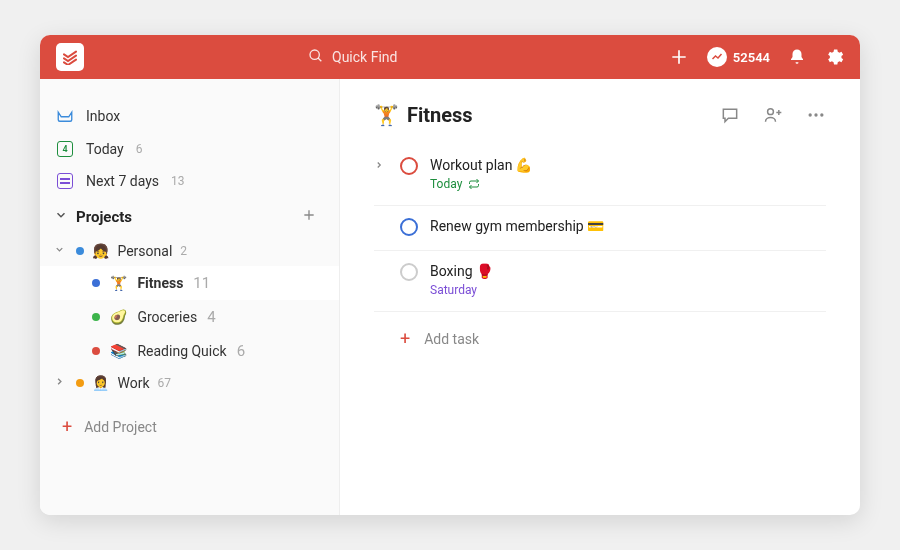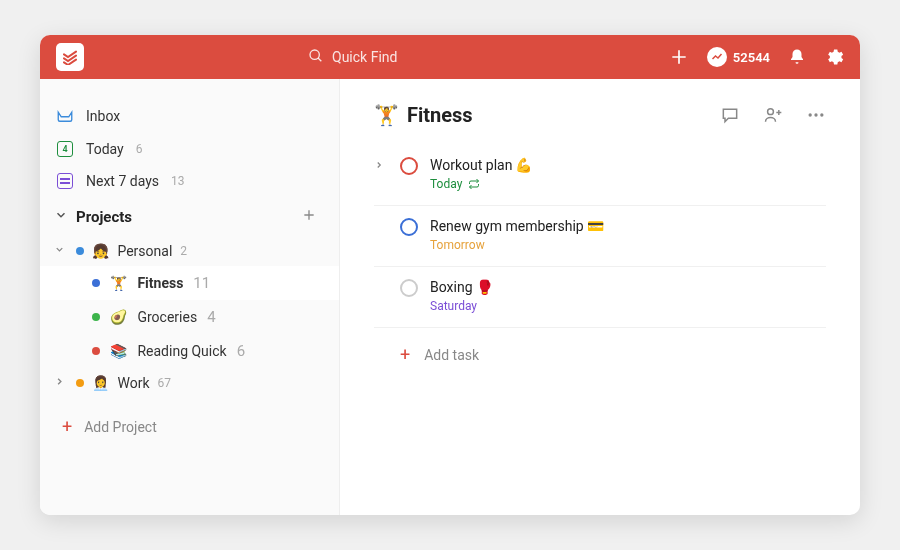--- a/index.html
+++ b/index.html
@@ -350,21 +350,20 @@
                   <polyline points="7 22 3 18 7 14"></polyline>
                   <path d="M21 12v3a3 3 0 01-3 3H3"></path>
                 </svg></span>
             </div>
           </div>
           <div class="task">
             <span class="expand"></span>
             <span class="check p2"></span>
             <div class="body-col">
               <span class="title">Renew gym membership 💳</span>
-              <span class="meta tomorrow">Tomorrow</span>
             </div>
           </div>
           <div class="task">
             <span class="expand"></span>
             <span class="check "></span>
             <div class="body-col">
               <span class="title">Boxing 🥊</span>
               <span class="meta saturday">Saturday</span>
             </div>
           </div>

